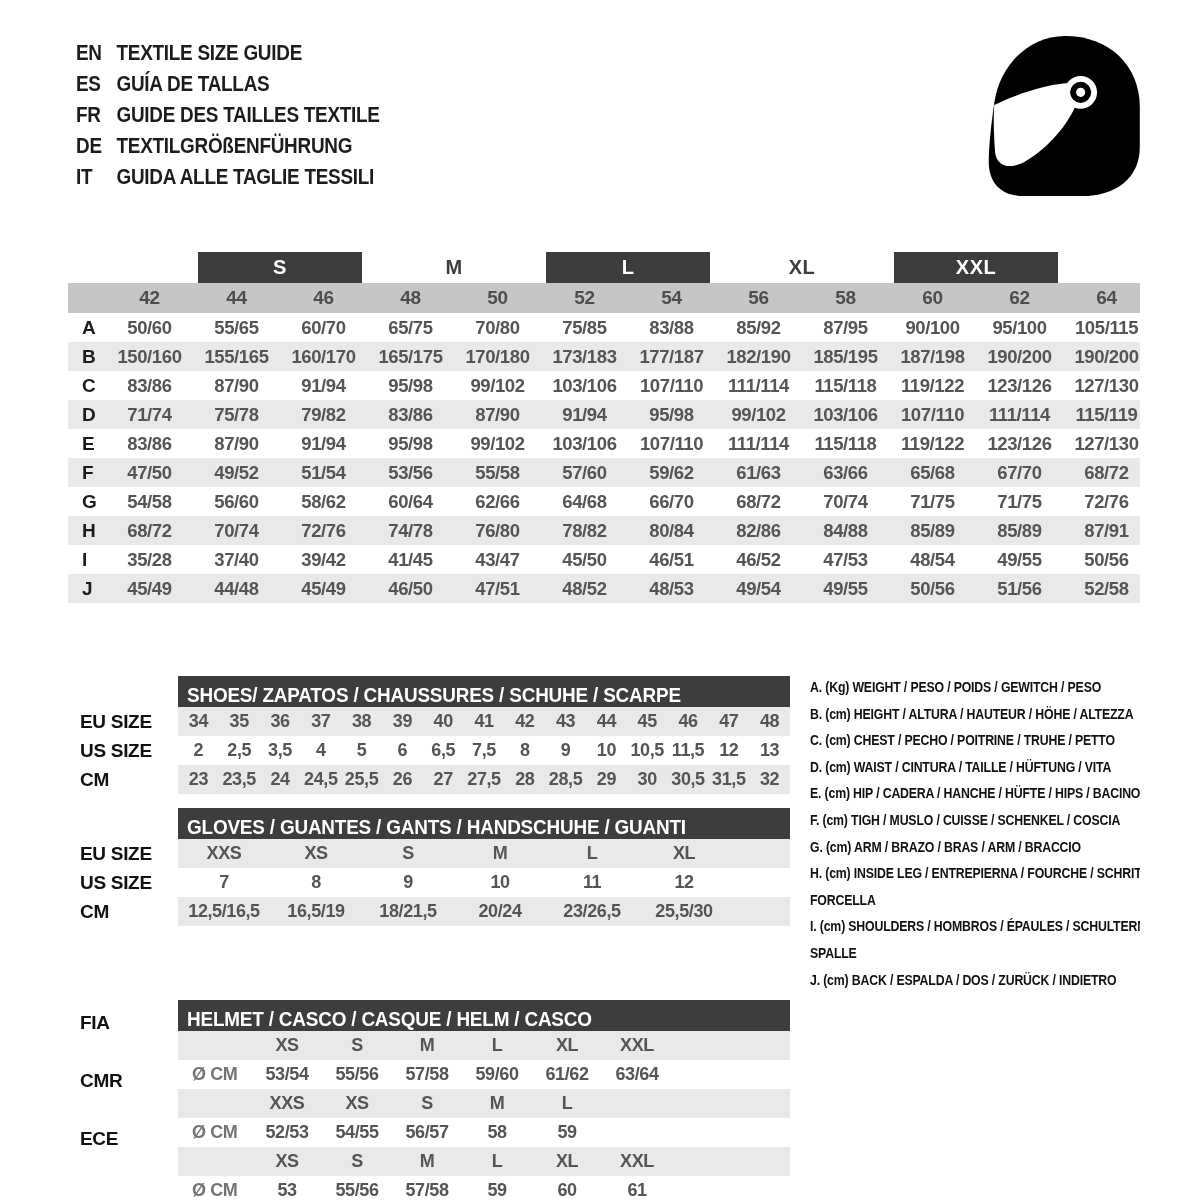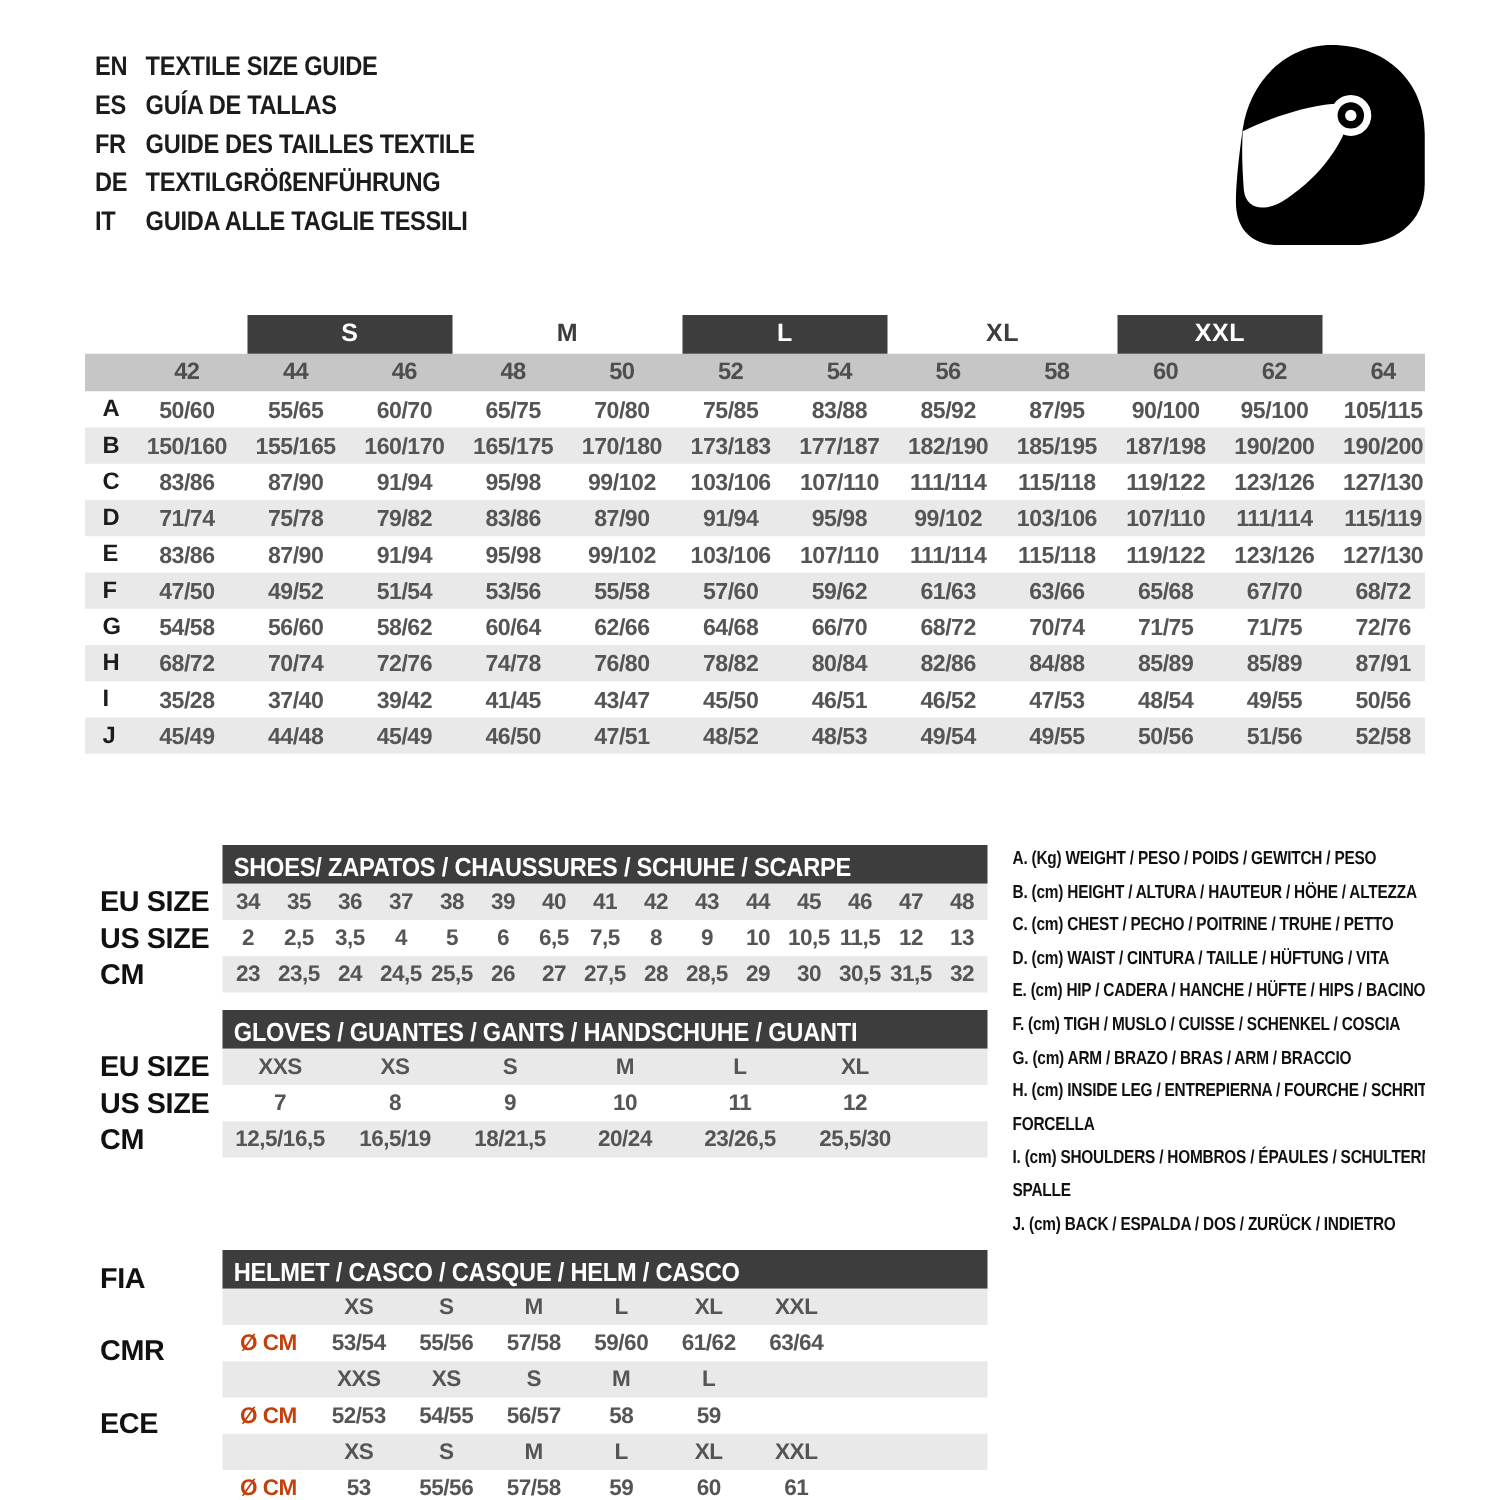--- a/index.html
+++ b/index.html
@@ -40,25 +40,25 @@
   #gloves-table{top:808px;}
   #helmet-table{top:1000px;}
   .bar{height:31px;background:#3d3d3d;color:#fff;display:flex;align-items:flex-end;padding-left:9px;overflow:hidden;}
   .bar-text{font-size:21px;letter-spacing:-.2px;transform:scaleX(.9);transform-origin:0 50%;display:inline-block;white-space:nowrap;}
   .brow{height:29px;display:grid;align-items:center;}
   .brow .cell{font-size:18px;}
   .brow.gray{background:#e9e9e9;}
   .shoes-row{grid-template-columns:repeat(15,1fr);}
   .gloves-row{grid-template-columns:repeat(6,92px) 1fr;}
   .helmet-row{grid-template-columns:74px repeat(6,70px) 1fr;}
-  .cell.unit{text-align:left;padding-left:14px;color:#c2410c;}
+  .cell.unit{text-align:left;padding-left:14px;color:#737373;}
 
   
   .side-label{position:absolute;left:80px;height:29px;display:flex;align-items:center;
-    font-size:23px;color:#111;letter-spacing:-.3px;white-space:nowrap;}
+    font-size:19px;color:#111;letter-spacing:-.3px;white-space:nowrap;}
 
   
   .legend{position:absolute;left:810px;top:674px;width:452px;
     transform:scaleX(.82);transform-origin:0 0;
     font-size:15px;line-height:26.6px;color:#111;letter-spacing:-.2px;}
 </style>
 </head>
 <body>
 
 <div class="page">

